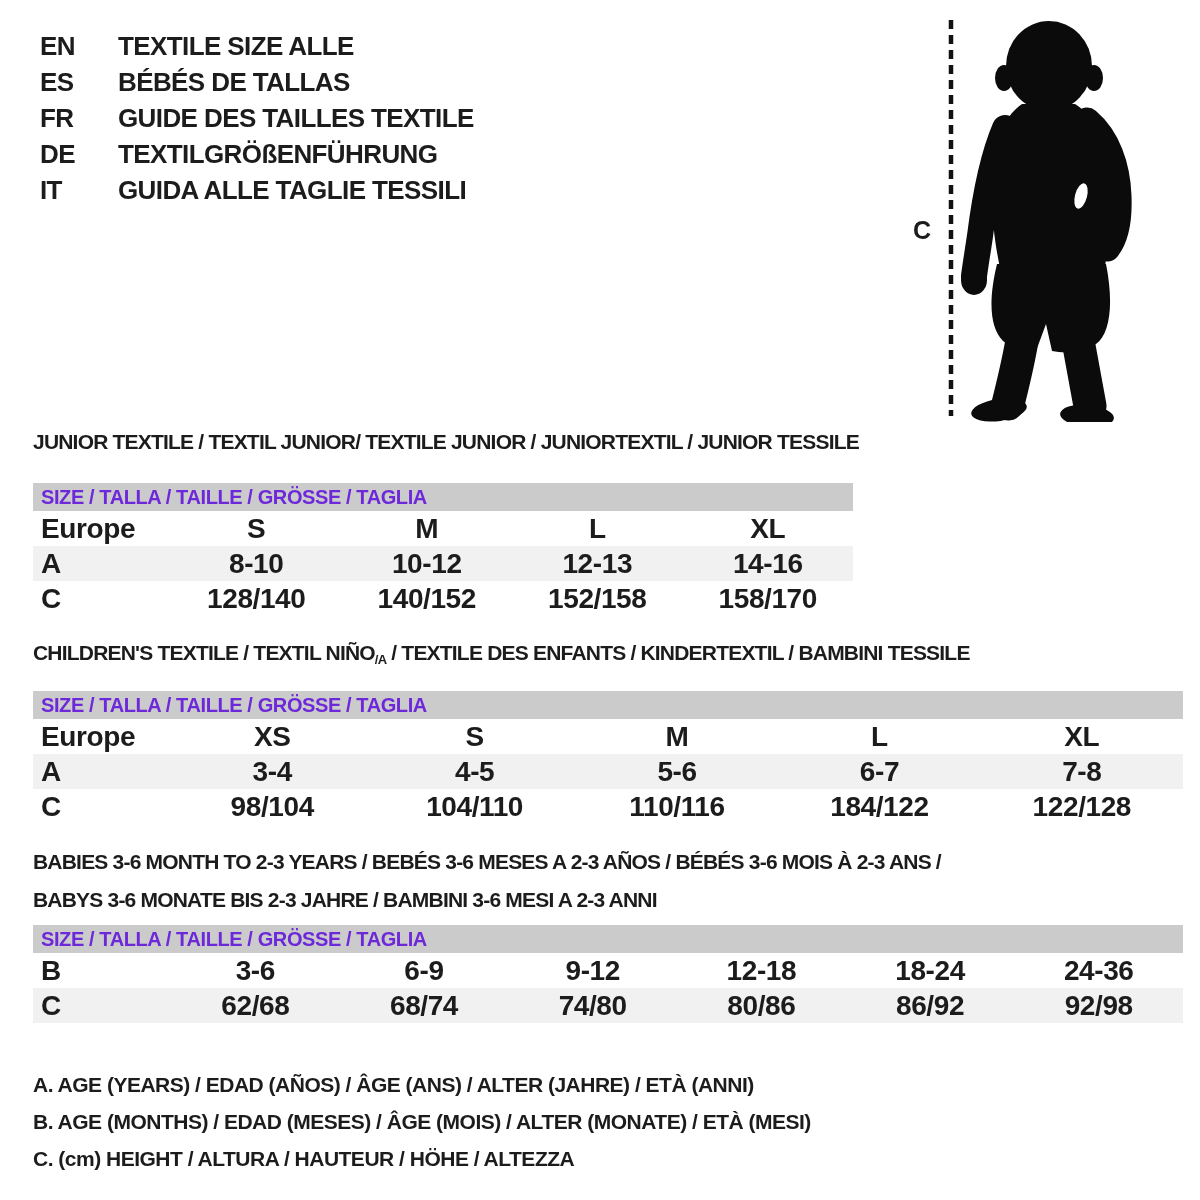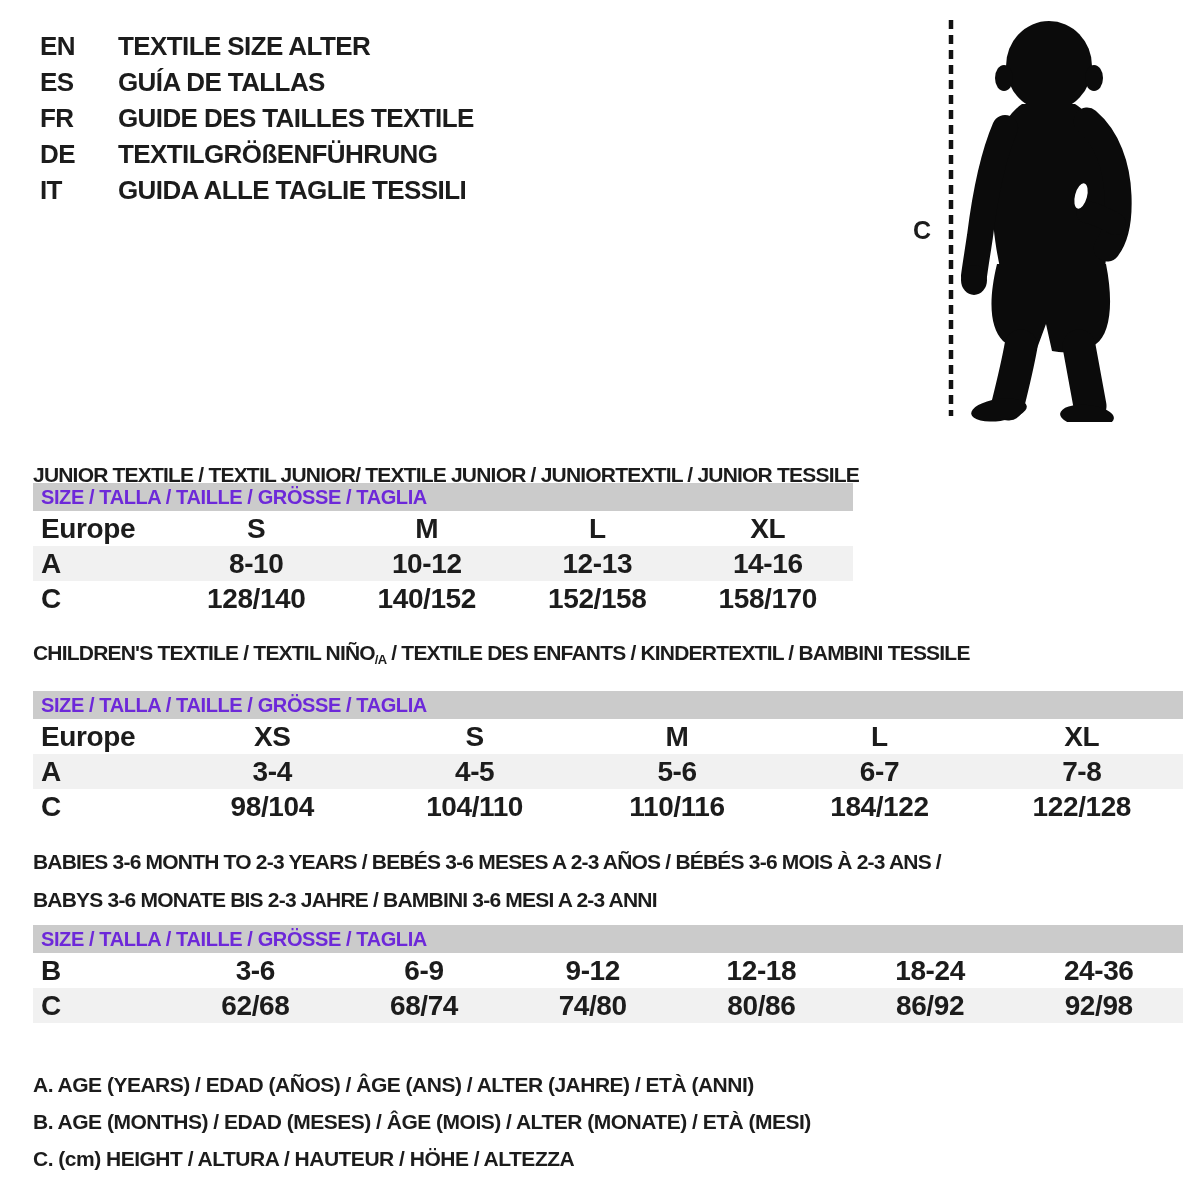--- a/index.html
+++ b/index.html
@@ -51,25 +51,25 @@
   
   .footnotes { position:absolute; left:33px; top:1066px; }
   .footnote { line-height:37px; font-size:21px; font-weight:700; letter-spacing:-0.5px; white-space:nowrap; }
 </style>
 </head>
 <body>
 
 <div class="langs">
   <div class="lang-row">
     <span class="lang-code">EN</span>
-    <span class="lang-title">TEXTILE SIZE ALTER</span>
+    <span class="lang-title">TEXTILE SIZE ALLE</span>
   </div>
   <div class="lang-row">
     <span class="lang-code">ES</span>
-    <span class="lang-title">GUÍA DE TALLAS</span>
+    <span class="lang-title">BÉBÉS DE TALLAS</span>
   </div>
   <div class="lang-row">
     <span class="lang-code">FR</span>
     <span class="lang-title">GUIDE DES TAILLES TEXTILE</span>
   </div>
   <div class="lang-row">
     <span class="lang-code">DE</span>
     <span class="lang-title">TEXTILGRÖßENFÜHRUNG</span>
   </div>
   <div class="lang-row">
@@ -103,21 +103,21 @@
 
       <path d="M54,330 C50,352 45,372 41,388" fill="none" stroke="#0b0b0b" stroke-width="33" stroke-linecap="round"></path>
       <path d="M112,330 C116,352 120,374 123,390" fill="none" stroke="#0b0b0b" stroke-width="33" stroke-linecap="round"></path>
 
       <ellipse cx="32" cy="394" rx="28" ry="11" transform="rotate(-8 32 394)"></ellipse>
       <ellipse cx="120" cy="400" rx="27" ry="11" transform="rotate(5 120 400)"></ellipse>
     </g>
   </svg>
 </div>
 
-<div class="sec-heading" style="top:430px;margin-top:33px;">JUNIOR TEXTILE / TEXTIL JUNIOR/ TEXTILE JUNIOR / JUNIORTEXTIL / JUNIOR TESSILE</div>
+<div class="sec-heading" style="top:430px;">JUNIOR TEXTILE / TEXTIL JUNIOR/ TEXTILE JUNIOR / JUNIORTEXTIL / JUNIOR TESSILE</div>
 
 <div class="stable" style="top:483px; width:820px;">
   <div class="sbar">SIZE / TALLA / TAILLE / GRÖSSE / TAGLIA</div>
   <div class="srow">
     <span class="lbl">Europe</span>
     <span class="val">S</span>
     <span class="val">M</span>
     <span class="val">L</span>
     <span class="val">XL</span>
   </div>

